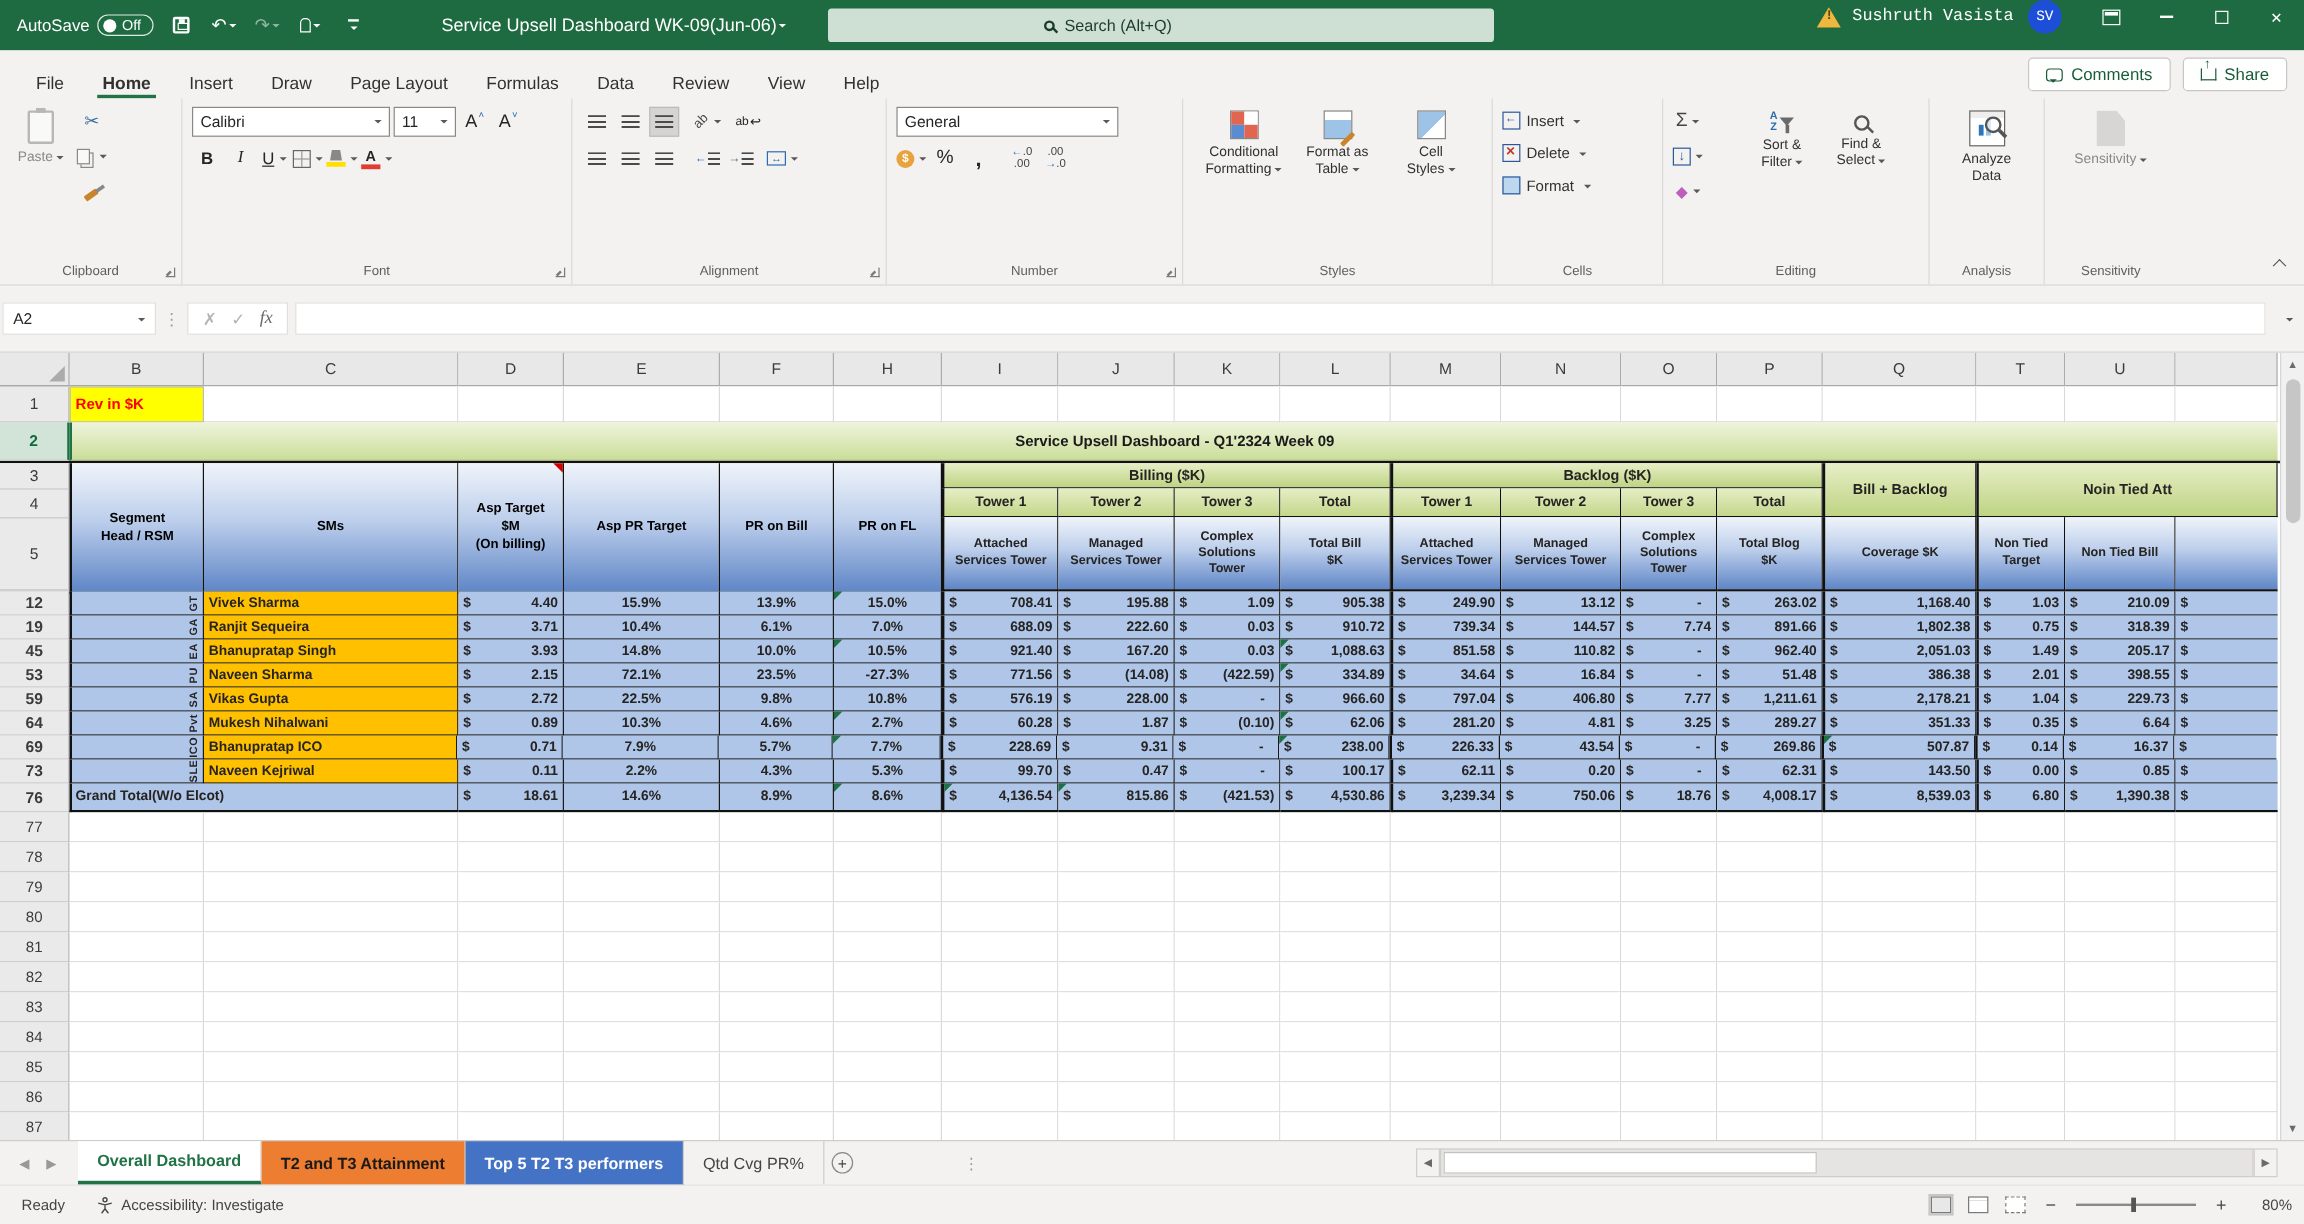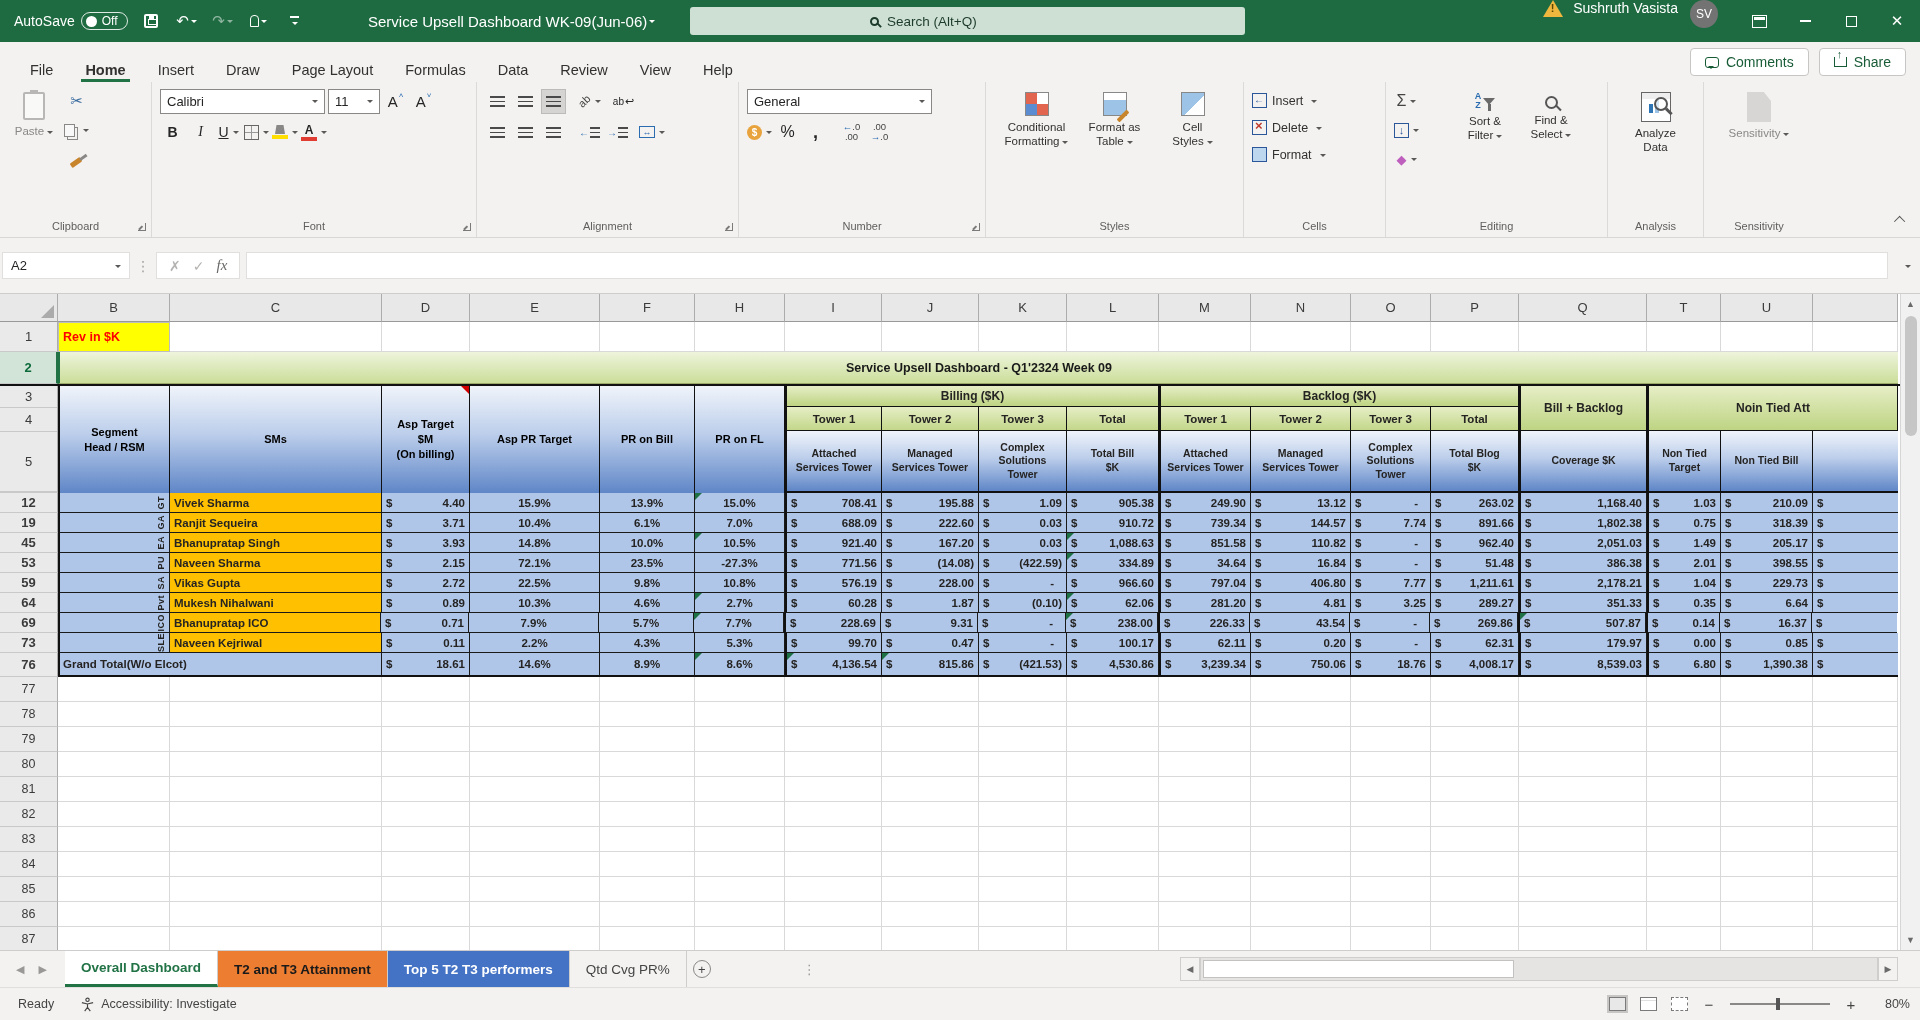--- a/index.html
+++ b/index.html
@@ -16,25 +16,25 @@
   .qat-btn { width:26px; height:26px; display:flex; align-items:center; justify-content:center; font-size:15px; color:#fff; }
   .save-ic { width:14px; height:14px; border:2px solid #fff; border-radius:2px; position:relative; }
   .save-ic::before { content:''; position:absolute; top:0; left:3px; width:5px; height:4px; background:#fff; }
   .save-ic::after { content:''; position:absolute; bottom:1px; left:2px; width:7px; height:4px; border:1px solid #fff; }
   .dim { opacity:.5; }
   .car-w { width:0; height:0; border:3.5px solid transparent; border-top-color:#fff; margin-left:2px; display:inline-block; transform:translateY(2px); }
   .tb-title { position:absolute; left:368px; top:0; height:42px; display:flex; align-items:center; font-size:15px; white-space:nowrap; }
   .tb-search { position:absolute; left:690px; top:7px; width:555px; height:28px; background:#CDE0D3; border-radius:3px; display:flex; align-items:center; gap:8px; padding-left:180px; color:#1d3b2a; font-size:13.5px; }
   .mag { width:9px; height:9px; border:2px solid #1d3b2a; border-radius:50%; position:relative; flex:none; }
   .mag::after { content:''; position:absolute; width:6px; height:2px; background:#1d3b2a; transform:rotate(45deg); right:-5px; bottom:-2px; }
-  .tb-right { position:absolute; right:0; top:0; height:28px; display:flex; align-items:flex-start; }
+  .tb-right { position:absolute; right:0; top:0; height:28px; display:flex; align-items:center;font-family:Liberation Mono, monospace; }
   .warn { width:0; height:0; border-left:10px solid transparent; border-right:10px solid transparent; border-bottom:17px solid #EFB73E; position:relative; margin-right:10px; }
   .warn::after { content:'!'; position:absolute; left:-2.5px; top:2px; font-size:11px; font-weight:bold; color:#5a4500; }
   .user-name { font-size:14px; margin-right:12px; }
-  .avatar { width:28px; height:28px; border-radius:50%; background:#737373; display:flex; align-items:center; justify-content:center; font-size:12px; margin-right:18px; }
+  .avatar { width:28px; height:28px; border-radius:50%; background:#1d4ed8; display:flex; align-items:center; justify-content:center; font-size:12px; margin-right:18px; }
   .winbtn { width:46px; height:42px; display:flex; align-items:center; justify-content:center; font-size:15px; }
   .ribopt { width:15px; height:13px; border:1.5px solid #fff; position:relative; }
   .ribopt::before { content:''; position:absolute; top:1px; left:1px; right:1px; height:3px; background:#fff; }
   .restore-ic { width:11px; height:11px; border:1.5px solid #fff; position:relative; background:#1E6B41; }
   .restore-ic::before { content:''; position:absolute; top:-4px; left:2px; width:11px; height:11px; border:1.5px solid #fff; z-index:-1; }
   .min-ic { width:11px; height:1.5px; background:#fff; }
 
   
   .ribtabs { height:40px; background:#f3f2f1; display:flex; align-items:stretch; padding-left:14px; position:relative; flex:none; }
   .rtab { padding:0 16px; display:flex; align-items:center; font-size:14.5px; color:#323130; position:relative;margin-top:16px; }
@@ -1144,21 +1144,21 @@
         <div class="cell money" style="width: 80px;">
           <span class="cur">$</span>
           <span class="dash">-</span>
         </div>
         <div class="cell money" style="width: 88px;">
           <span class="cur">$</span>
           <span class="val">62.31</span>
         </div>
         <div class="cell money thickL" style="width: 128px;">
           <span class="cur">$</span>
-          <span class="val">179.97</span>
+          <span class="val">143.50</span>
         </div>
         <div class="cell money thickL" style="width: 74px;">
           <span class="cur">$</span>
           <span class="val">0.00</span>
         </div>
         <div class="cell money" style="width: 92px;">
           <span class="cur">$</span>
           <span class="val">0.85</span>
         </div>
         <div class="cell money" style="width: 85px; border-right: none;">

